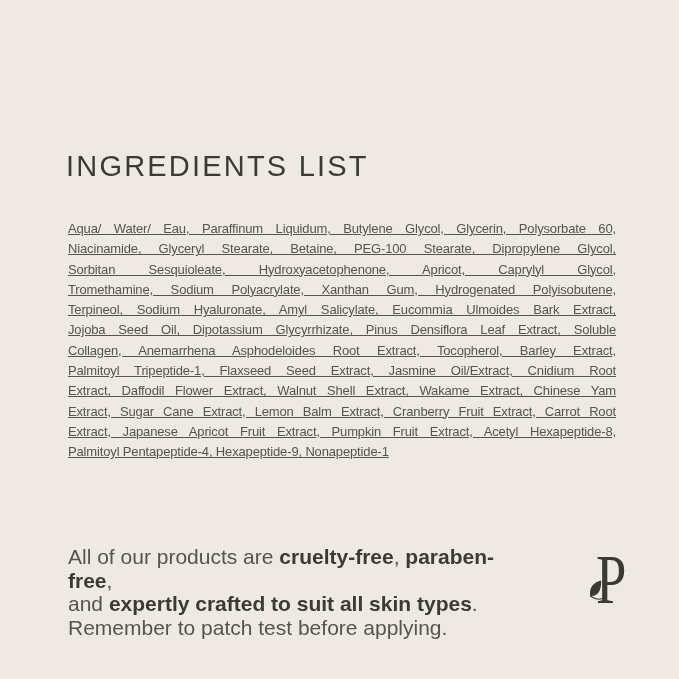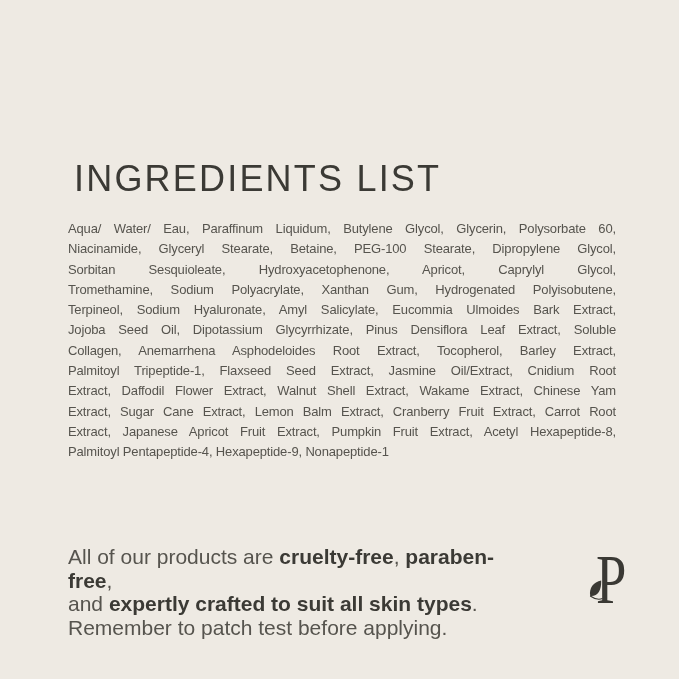--- a/index.html
+++ b/index.html
@@ -15,33 +15,34 @@
     overflow:hidden;
   }
   .canvas{
     position:relative;
     width:679px;height:679px;
     background:var(--bg);
   }
   .title{
     position:absolute;
     left:66px;top:150px;
-    margin:8px;
-    font-size:36px;
+    margin:0;
+    font-size:29px;
     font-weight:400;
     letter-spacing:2.2px;
     color:var(--ink-dark);
   }
   .ingredients{
     position:absolute;
     left:68px;top:219px;
     width:548px;
     color:var(--ink-body);
     font-size:13px;
     letter-spacing:-0.15px;
+    text-decoration:underline;
   }
   .ing-line{
     height:20.3px;
     line-height:20.3px;
     overflow:hidden;
     text-align:justify;
     text-align-last:justify;
     white-space:normal;
   }
   .ing-line.last{

